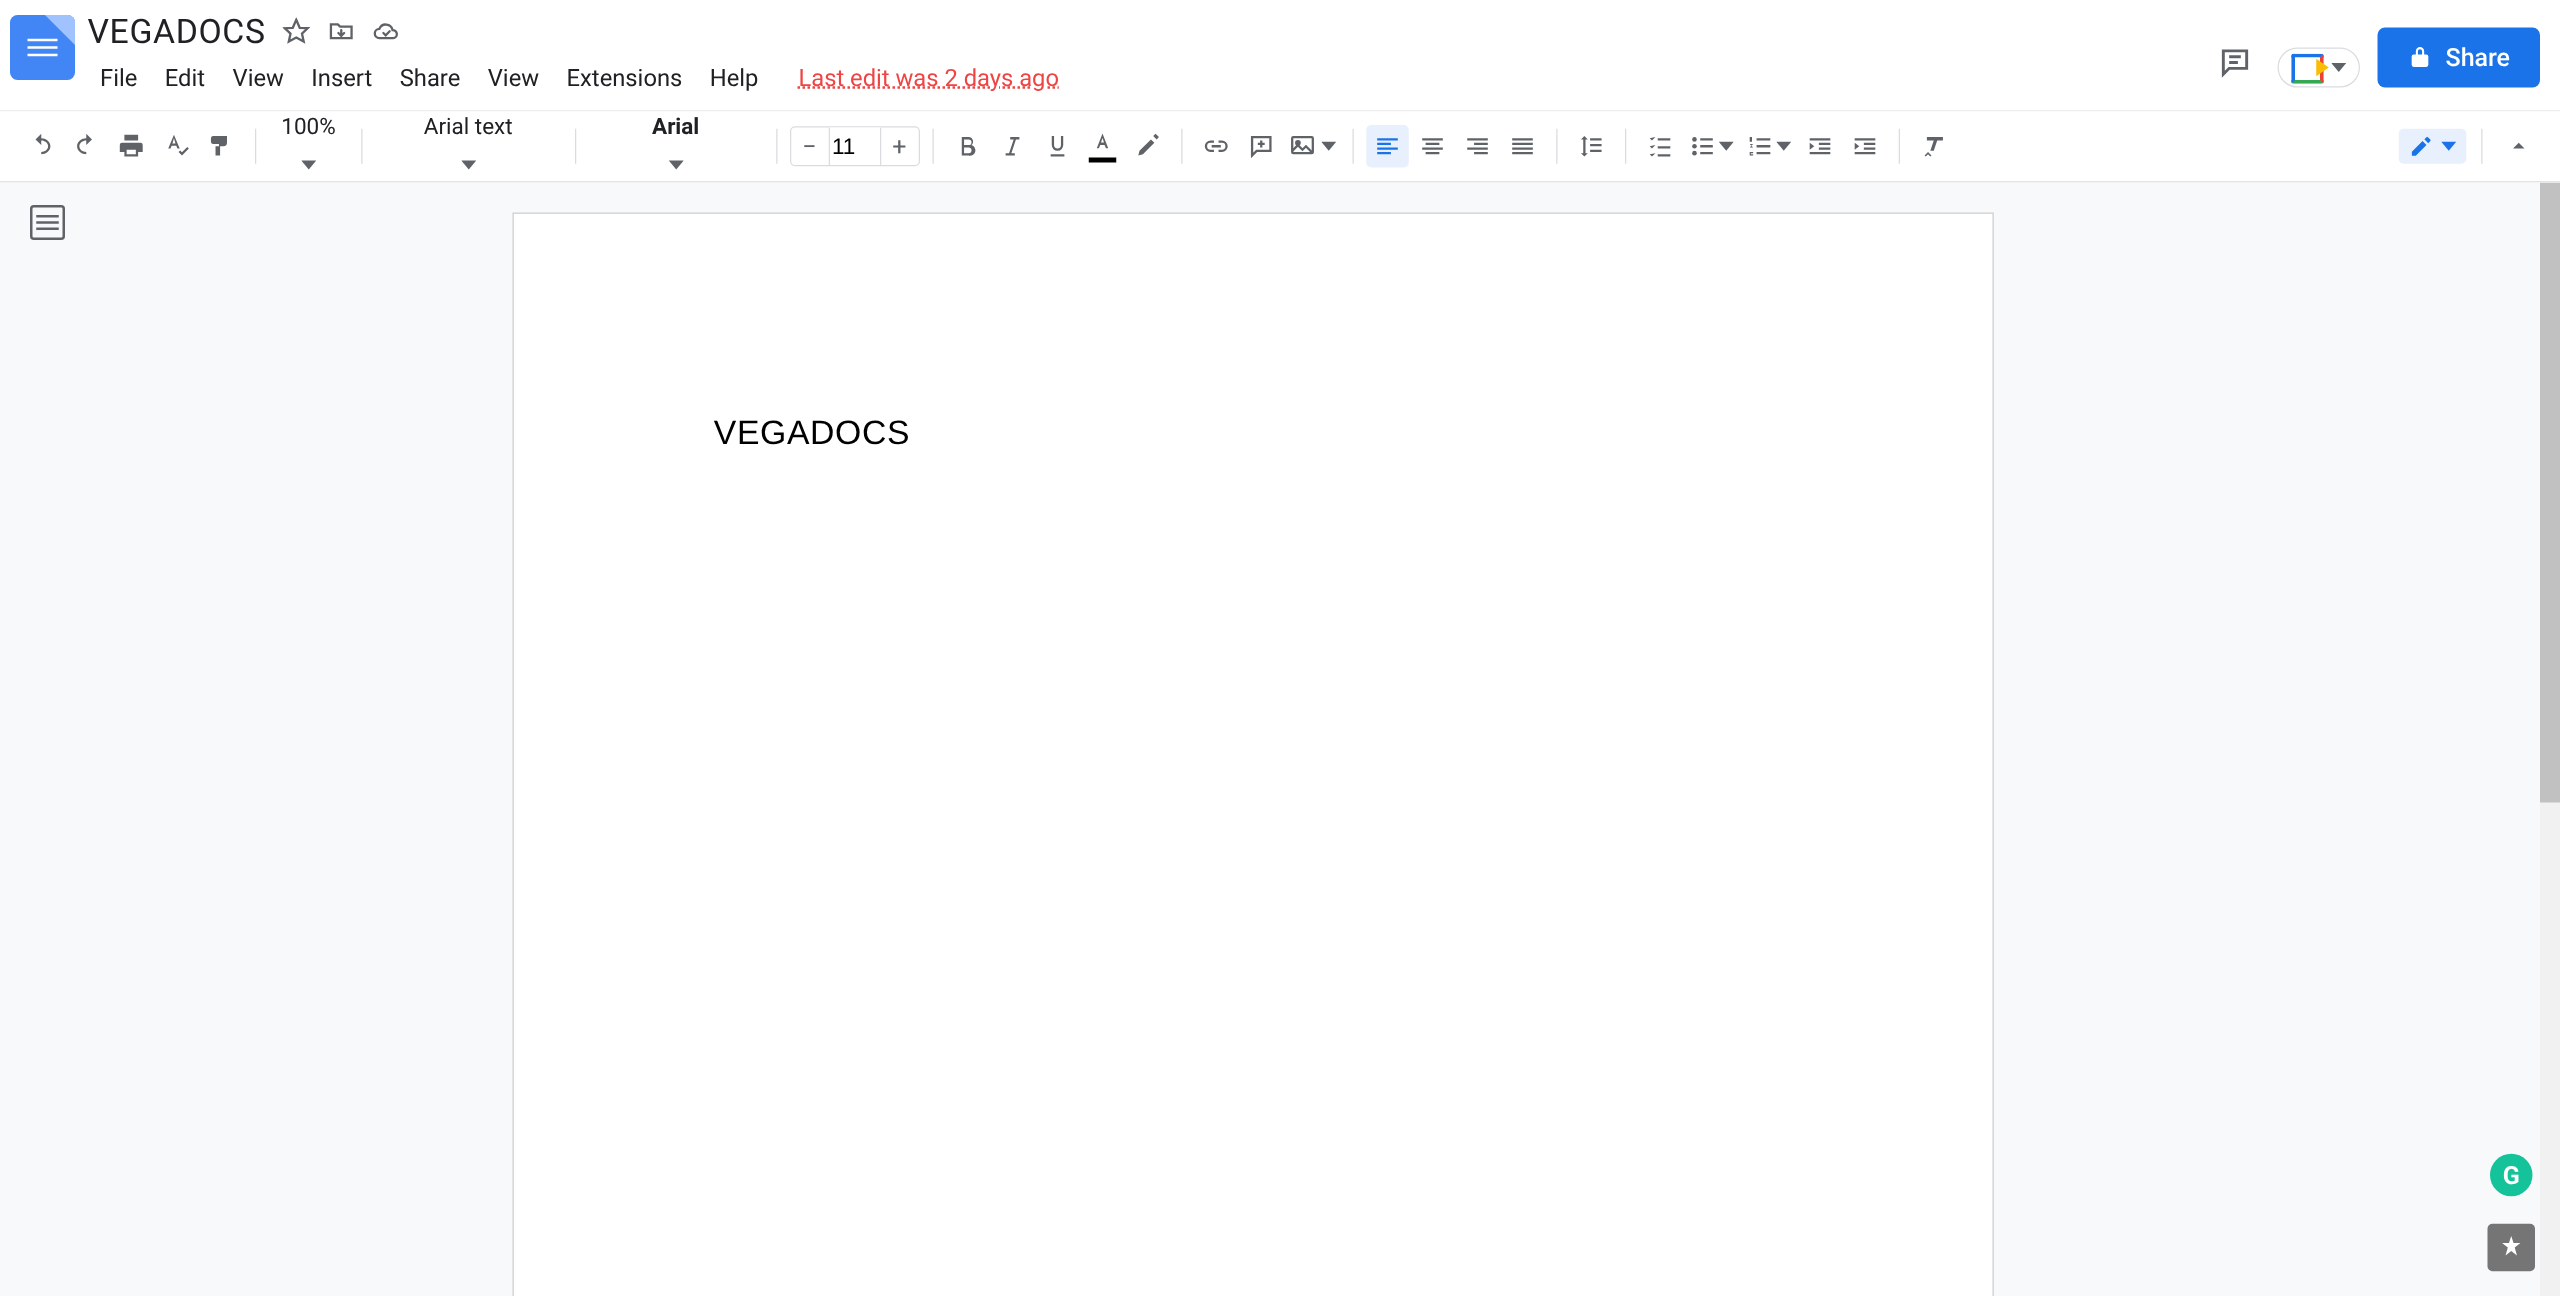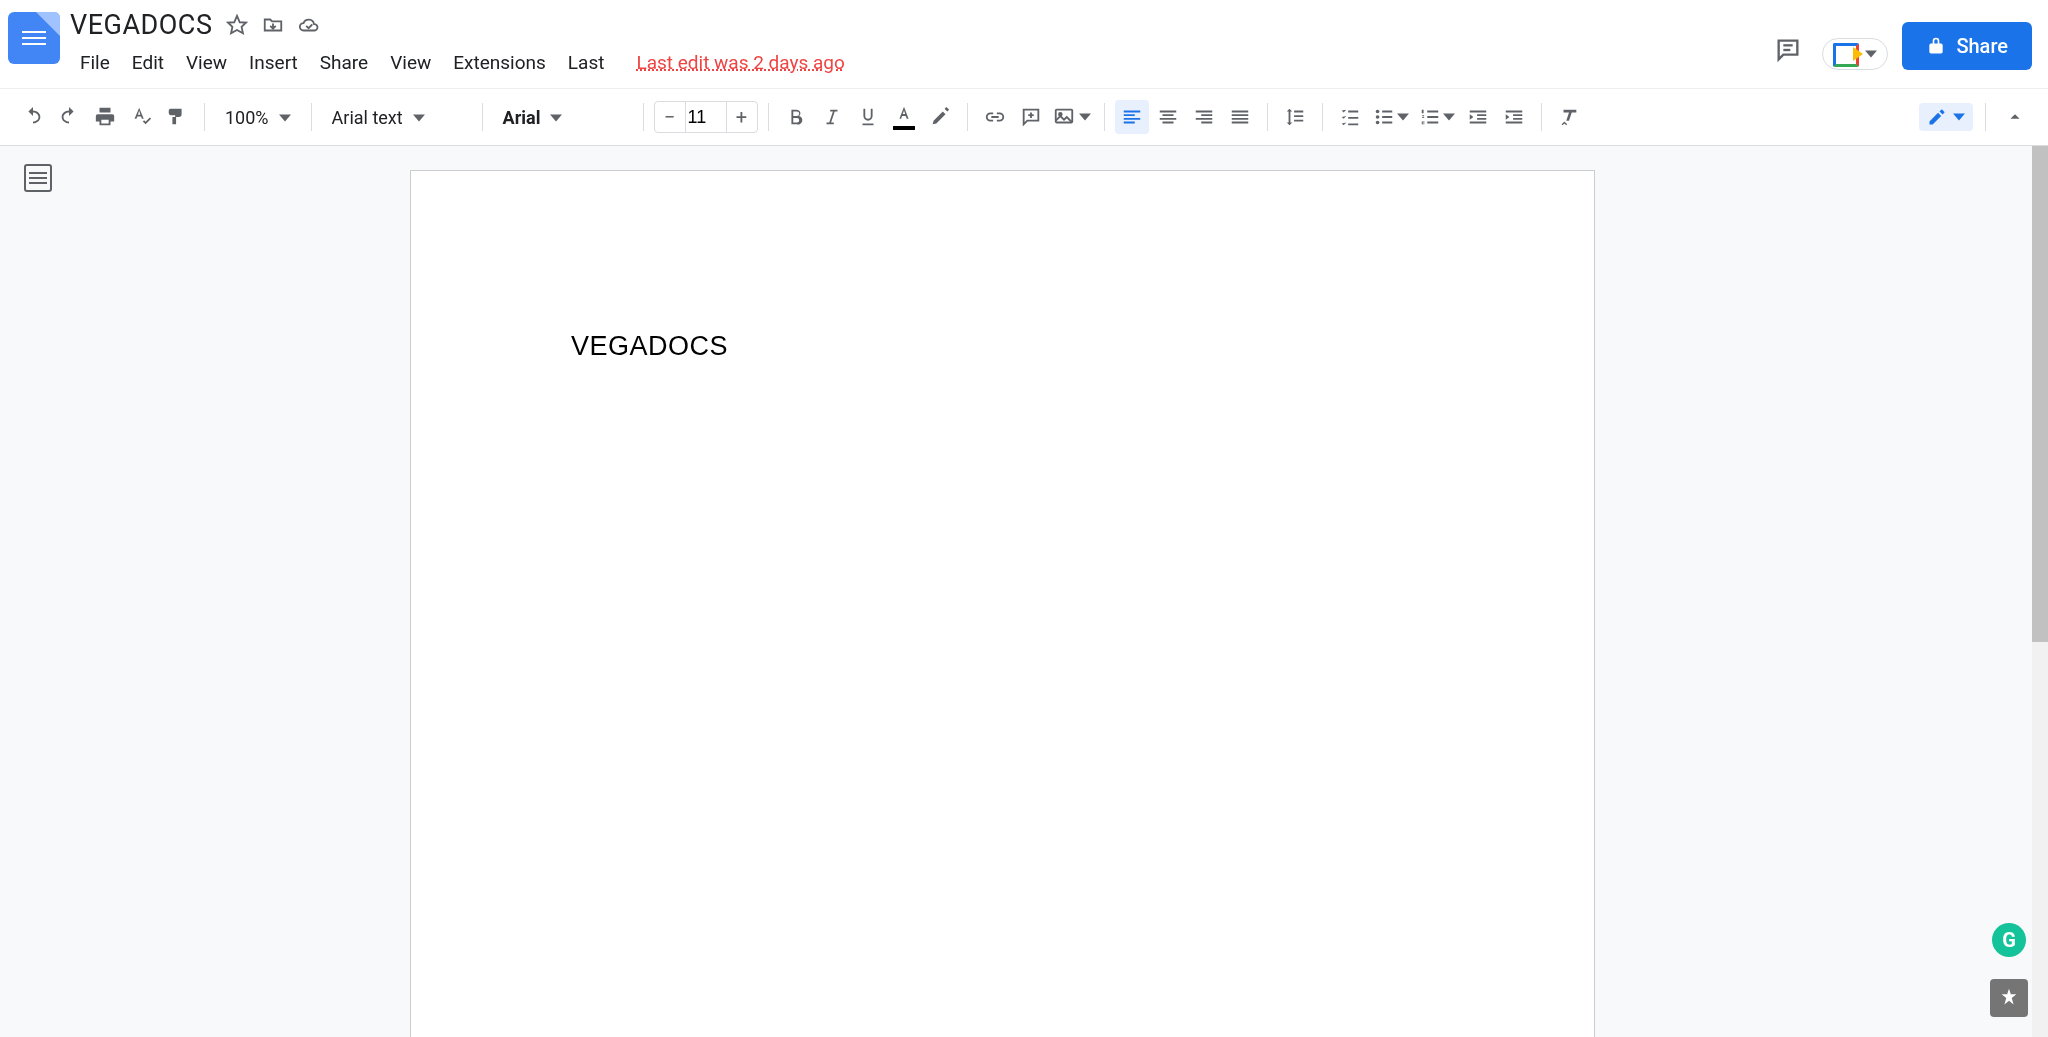--- a/index.html
+++ b/index.html
@@ -54,21 +54,21 @@
 
 .toolbar{
   height:56px;border-top:1px solid #eee;border-bottom:1px solid #dadce0;
   display:flex;align-items:center;padding:0 16px;gap:2px;
   background:#fff;
 }
 .tb-btn{min-width:34px;height:34px;border-radius:4px;display:flex;align-items:center;justify-content:center;cursor:pointer;color:#5f6368;}
 .tb-btn.active{background:#e8f0fe;color:#1a73e8;}
 .tb-btn svg{width:22px;height:22px;}
 .tb-sep{width:1px;height:28px;background:#dadce0;margin:0 8px;}
-.tb-select{display:flex;align-items:center;gap:10px;padding:0 10px;font-size:18px;color:#202124;cursor:pointer;}
+.tb-select{display:flex;align-items:center;gap:10px;padding:0 10px;font-size:18px;color:#202124;cursor:pointer;flex-direction:column;}
 .tb-select .chev{color:#5f6368;}
 .font-size-box{display:flex;align-items:center;border:1px solid #dadce0;border-radius:4px;}
 .fs-btn{width:30px;height:30px;display:flex;align-items:center;justify-content:center;cursor:pointer;color:#5f6368;font-size:20px;}
 .fs-input{width:36px;text-align:left;font-size:18px;border:none;border-left:1px solid #dadce0;border-right:1px solid #dadce0;height:28px;}
 .text-color-btn{display:flex;flex-direction:column;align-items:center;justify-content:center;}
 .text-color-btn .bar{width:22px;height:4px;background:#000;}
 .tb-right{margin-left:auto;display:flex;align-items:center;gap:4px;}
 .mode-btn{background:#e8f0fe;border-radius:4px;padding:4px 8px;display:flex;align-items:center;gap:6px;color:#1a73e8;cursor:pointer;}
 
 .workspace{position:relative;height:calc(1037px - 80px - 56px);background:#f8f9fa;overflow:hidden;}
@@ -113,21 +113,21 @@
       </span>
     </div>
     <div class="menu-row">
       <span class="menu-item">File</span>
       <span class="menu-item">Edit</span>
       <span class="menu-item">View</span>
       <span class="menu-item">Insert</span>
       <span class="menu-item">Share</span>
       <span class="menu-item">View</span>
       <span class="menu-item">Extensions</span>
-      <span class="menu-item">Last</span>
+      <span class="menu-item">Help</span>
       <span class="last-edit">Last edit was 2 days ago</span>
     </div>
   </div>
   <div class="header-right">
     <div class="hr-btn">
       <svg viewBox="0 0 24 24" width="28" height="28" fill="none" stroke="#5f6368" stroke-width="2">
           <path d="M4 4h16v12H8l-4 4z"></path>
           <line x1="8" y1="8" x2="16" y2="8"></line>
           <line x1="8" y1="12" x2="14" y2="12"></line>
         </svg>

